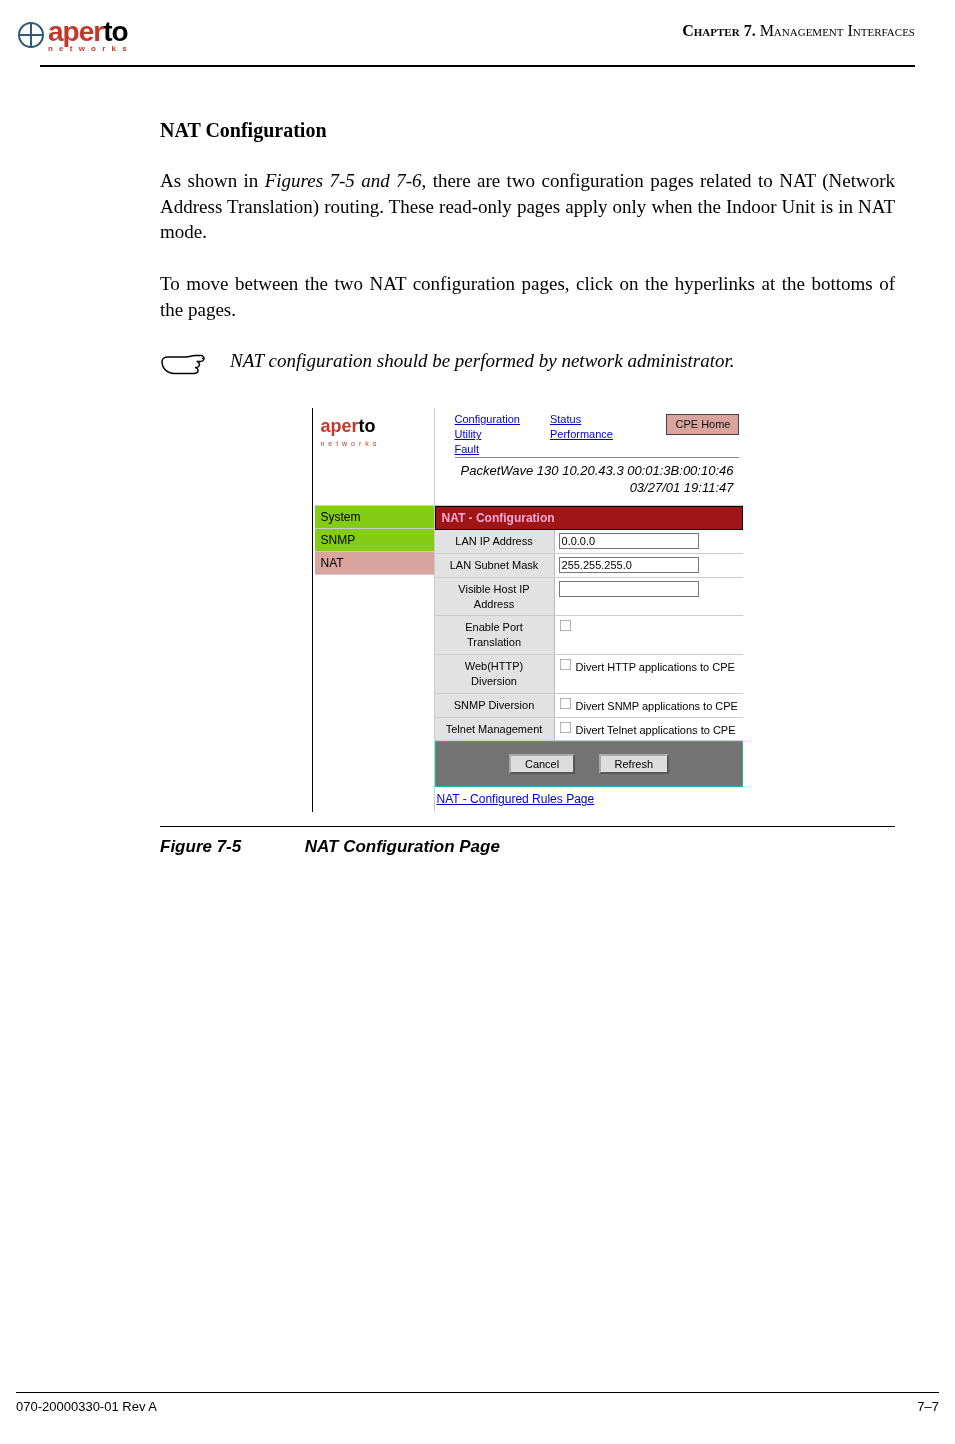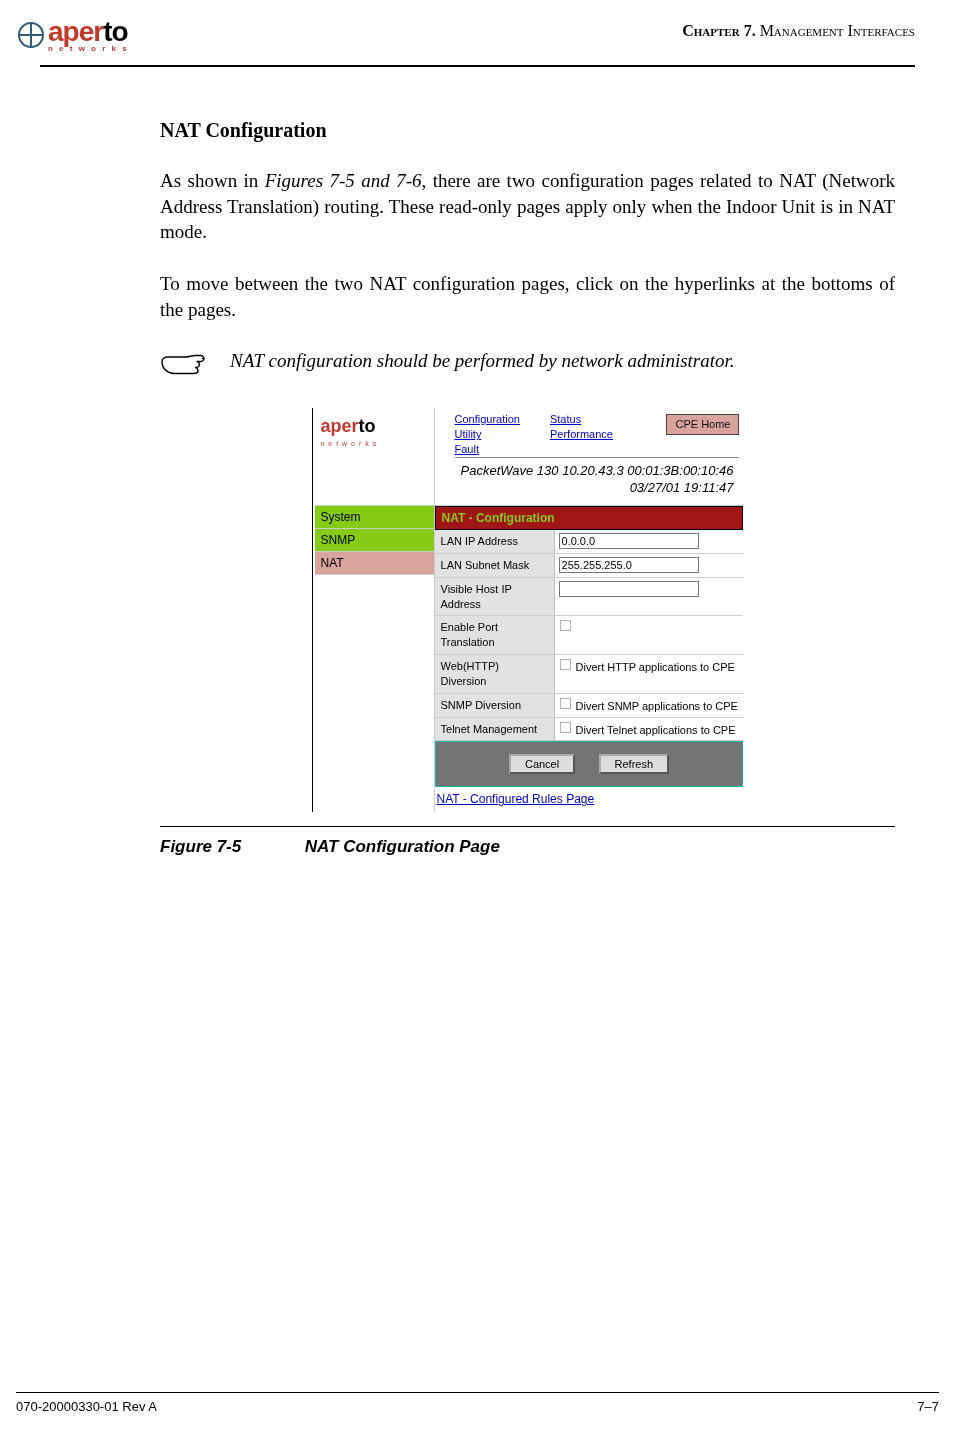--- a/index.html
+++ b/index.html
@@ -34,23 +34,23 @@
   .topnav { display:flex; gap:30px; }
   .topnav-col { font-size:11px; }
   .topnav-col a { color:#00c; text-decoration:underline; display:block; }
   .cpe-home { position:absolute; right:4px; top:6px; background:#d9a39e; border:1px solid #444; padding:2px 8px; font-size:11px; color:#111; }
   .ss-info-bar { border-top:1px solid #888; padding:4px 6px; text-align:right; font-size:13px;font-style:italic; }
   .ss-body { display:flex; }
   .ss-side { width:120px; border-right:1px solid #ccc; font-size:12px; }
   .ss-side-item { padding:3px 6px; border-bottom:1px solid #ccc; background:#84cc16; }
   .ss-side-item.sel { background:#d9a39e; }
   .ss-main { flex:1; }
-  .panel-title { background:#a01515; color:#84cc16; font-weight:bold; padding:3px 6px; font-size:12px; border:1px solid #000; }
+  .panel-title { background:#a01515; color:#f9a8d4; font-weight:bold; padding:3px 6px; font-size:12px; border:1px solid #000; }
   .form-row { display:flex; border-bottom:1px solid #ccc; }
-  .form-label { width:120px; text-align:left; padding:4px 6px; background:#e2e2e2; font-size:11px; border-right:1px solid #bbb; }
+  .form-label { width:120px; text-align:center; padding:4px 6px; background:#e2e2e2; font-size:11px; border-right:1px solid #bbb; }
   .form-field { flex:1; padding:3px 4px; font-size:11px; }
   .form-field input[type=text] { width:140px; font-size:11px; padding:1px 2px; border:1px solid #777; }
   .chk { margin-right:4px; transform:scale(0.9); }
   .button-bar { background:#737373; padding:12px; text-align:center; border:1px solid #14b8a6; }
   .button-bar button { font-size:11px; padding:2px 14px; margin:0 10px; background:#ddd; border:2px outset #aaa; }
   .rules-link { color:#00c; text-decoration:underline; font-size:12px; padding:4px 2px; display:block; }
   .fig-sep { border-top:1px solid #000; margin: 10px 60px 10px 160px; }
   .fig-caption { font-family: Arial, Helvetica, sans-serif; font-weight:bold; font-style:italic; font-size:17px; padding: 0 60px 0 160px; }
   .fig-caption .figno { display:inline-block; width:140px; }
   .footer { position:absolute; bottom:30px; left:0; right:0; padding: 0 16px; }

